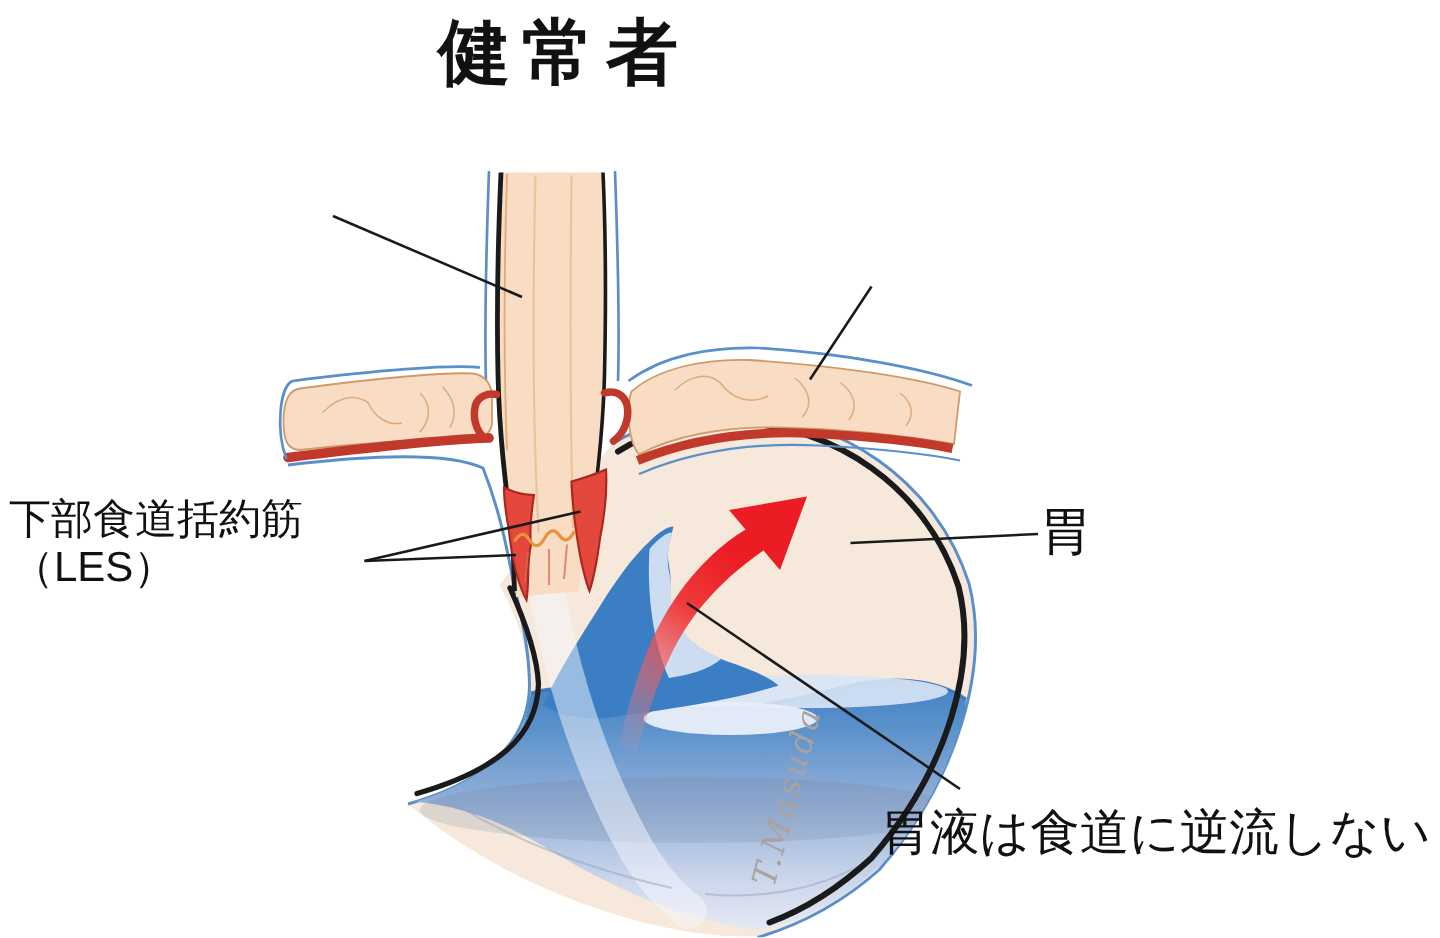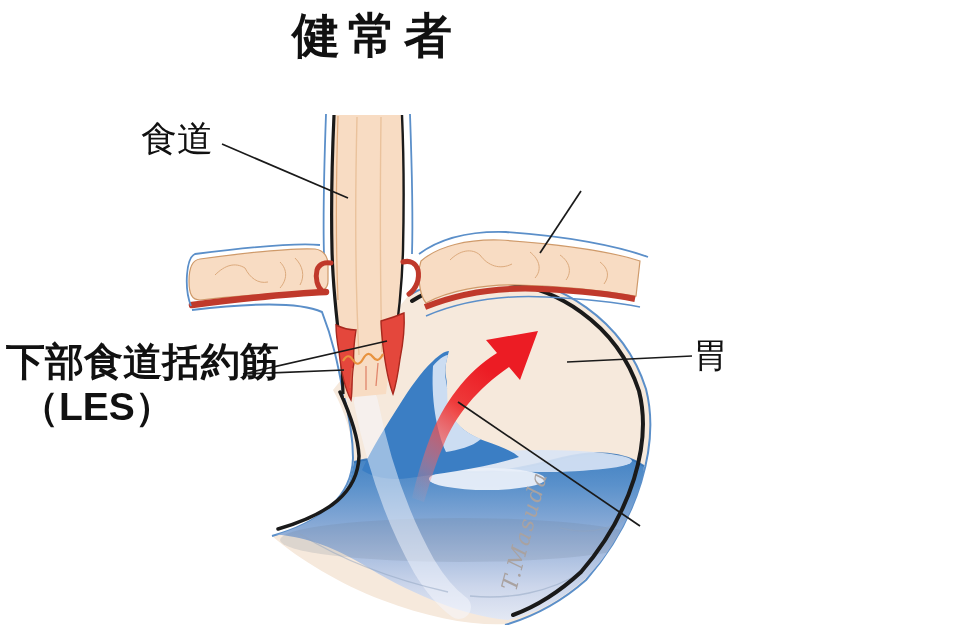--- a/index.html
+++ b/index.html
@@ -5,22 +5,22 @@
   html,body{margin:0;padding:0;background:#fff;}
   #canvas{
     position:relative;width:960px;height:625px;background:#fff;overflow:hidden;
     font-family:"Liberation Sans","DejaVu Sans",sans-serif;color:#111;
   }
   #art{position:absolute;left:0;top:0;}
   .lbl{position:absolute;white-space:nowrap;line-height:1.15;}
   .lbl-title{left:292px;top:8px;font-size:48px;font-weight:700;letter-spacing:8px;}
   .lbl-esophagus{left:141px;top:118px;font-size:36px;}
   .lbl-diaphragm{left:550px;top:145px;font-size:35px;}
-  .lbl-les{left:6px;top:340px;font-size:39px;font-weight:700;}
-  .lbl-les .l2{display:block;margin-left:14px;}
+  .lbl-les{left:6px;top:330px;font-size:28px;font-weight:400;}
+  .lbl-les .l2{display:block;margin-left:2px;}
   .lbl-stomach{left:693px;top:335px;font-size:35px;}
   .lbl-caption{left:587px;top:536px;font-size:33px;}
 </style>
 </head>
 <body>
 
 <div id="canvas">
 
   <svg id="art" width="960" height="625" viewBox="0 0 960 625">
     <defs>
@@ -113,20 +113,20 @@
       <line x1="222" y1="144" x2="348" y2="198"></line>
       <line x1="581" y1="191" x2="540" y2="253"></line>
       <line x1="243" y1="374" x2="387" y2="341"></line>
       <line x1="243" y1="374" x2="344" y2="370"></line>
       <line x1="692" y1="356" x2="567" y2="362"></line>
       <line x1="458" y1="402" x2="640" y2="526"></line>
     </g>
   </svg>
 
   <div class="lbl lbl-title">健常者</div>
-  <div class="lbl lbl-esophagus">食道</div>
   <div class="lbl lbl-les">
     <span>下部食道括約筋</span>
     <span class="l2">（LES）</span>
   </div>
   <div class="lbl lbl-stomach">胃</div>
+  <div class="lbl lbl-caption">胃液は食道に逆流しない</div>
 
 </div>
 
 </body></html>

